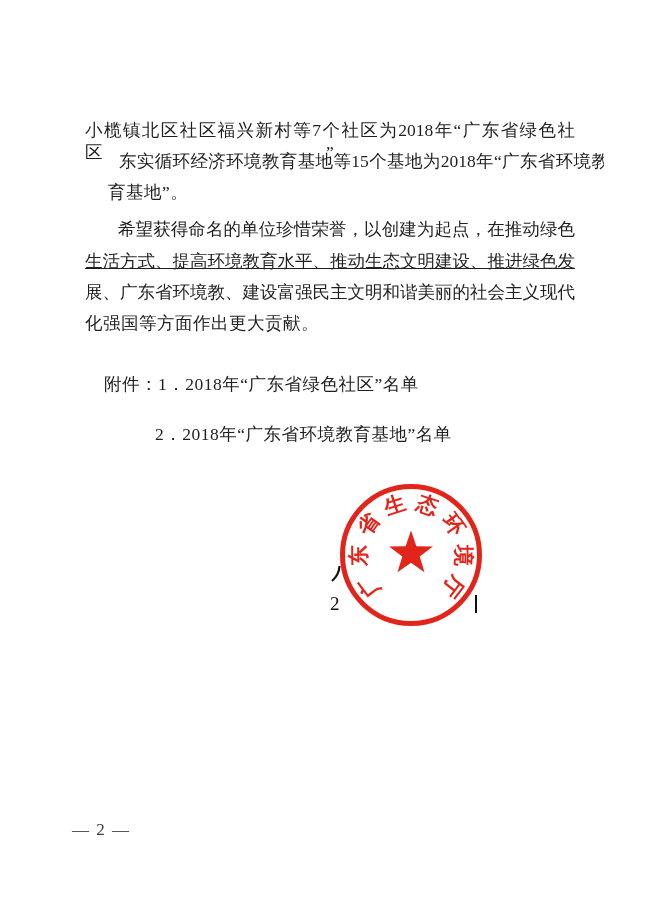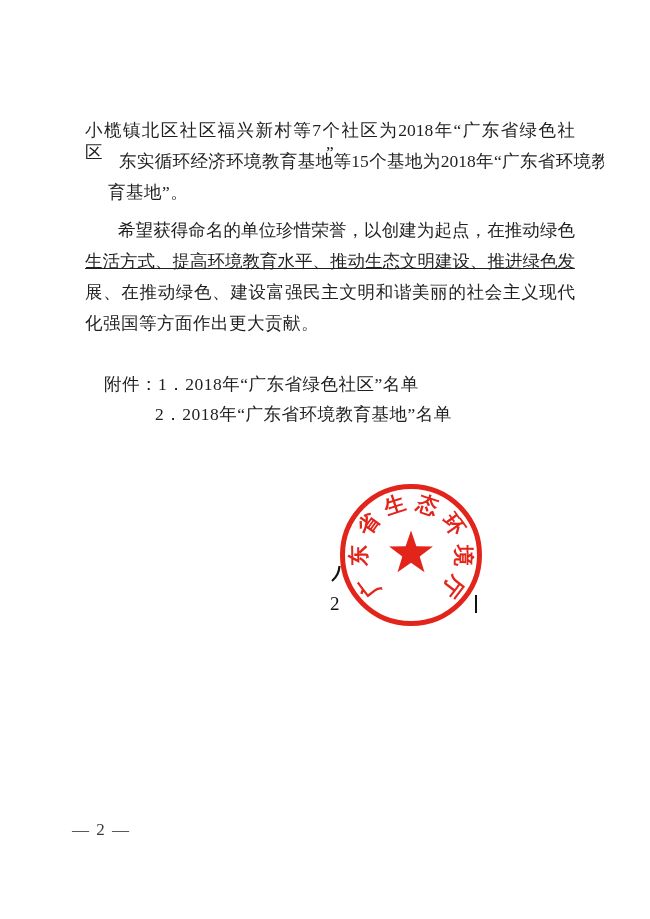--- a/index.html
+++ b/index.html
@@ -79,26 +79,26 @@
   }
 </style>
 </head>
 <body>
 
 <div class="page">
 
   <div class="bline fill" style="left:85px; top:119px; width:490px;">小榄镇北区社区福兴新村等7个社区为2018年“广东省绿色社区”，</div>
   <div class="bline fill" style="left:81px; top:150px; width:490px;margin-left:38px;">东实循环经济环境教育基地等15个基地为2018年“广东省环境教</div>
   <div class="bline" style="left:85px; top:181px;margin-left:23px;">育基地”。</div>
-  <div class="bline fill" style="left:118px; top:219px; width:457px;">希望获得命名的单位珍惜荣誉，以创建为起点，在推动绿色</div>
+  <div class="bline fill" style="left:118px; top:219px; width:457px;font-family:Liberation Mono, monospace;">希望获得命名的单位珍惜荣誉，以创建为起点，在推动绿色</div>
   <div class="bline fill" style="left:85px; top:250px; width:490px;text-decoration:underline;">生活方式、提高环境教育水平、推动生态文明建设、推进绿色发</div>
-  <div class="bline fill" style="left:85px; top:281px; width:490px;">展、在推动绿色、建设富强民主文明和谐美丽的社会主义现代</div>
+  <div class="bline fill" style="left:85px; top:281px; width:490px;">展、广东省环境教、建设富强民主文明和谐美丽的社会主义现代</div>
   <div class="bline" style="left:85px; top:312px;">化强国等方面作出更大贡献。</div>
   <div class="bline" style="left:104px; top:373px;">附件：1．2018年“广东省绿色社区”名单</div>
-  <div class="bline" style="left:155px; top:403px;text-align:center;">2．2018年“广东省环境教育基地”名单</div>
+  <div class="bline" style="left:155px; top:423px;text-align:center;">2．2018年“广东省环境教育基地”名单</div>
 
   <svg class="frag-stroke" width="10" height="17" viewBox="0 0 10 17">
     <path d="M8.5,1 Q8,10 1,16" stroke="#111" fill="none" stroke-width="2.2"></path>
   </svg>
   <div class="frag-digit">2</div>
   <div class="frag-bar"></div>
 
   <div class="seal">
     <span class="seal-char" style="--a:-127deg">广</span>
     <span class="seal-char" style="--a:-90.7deg">东</span>

